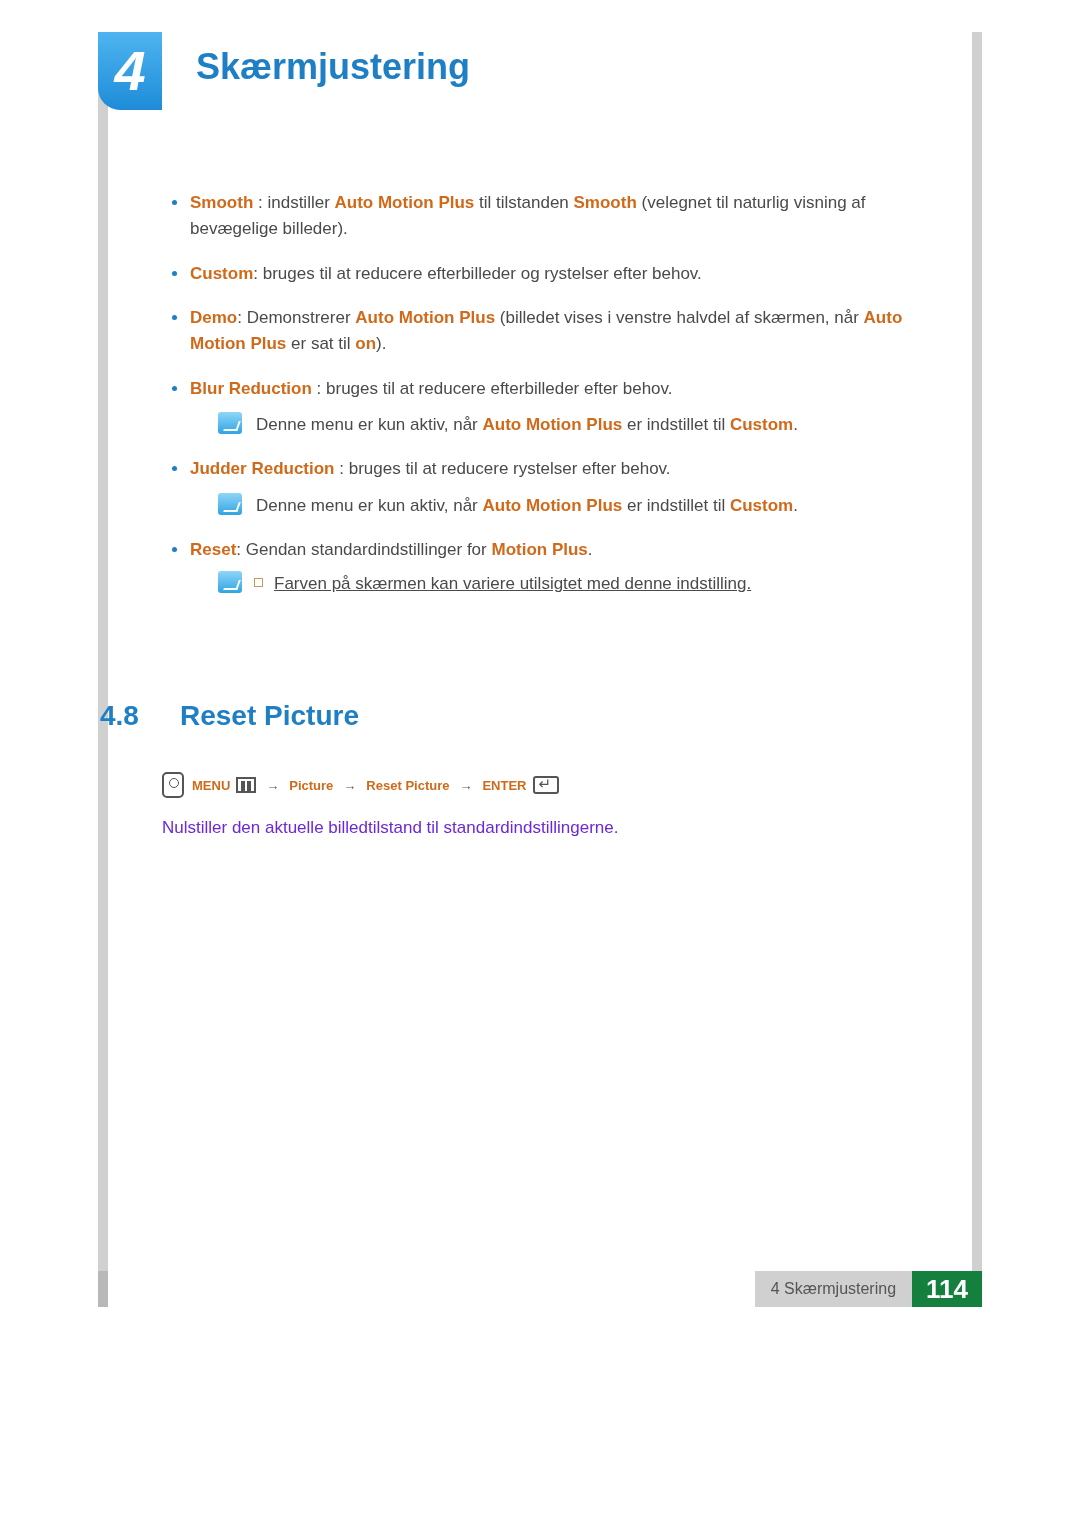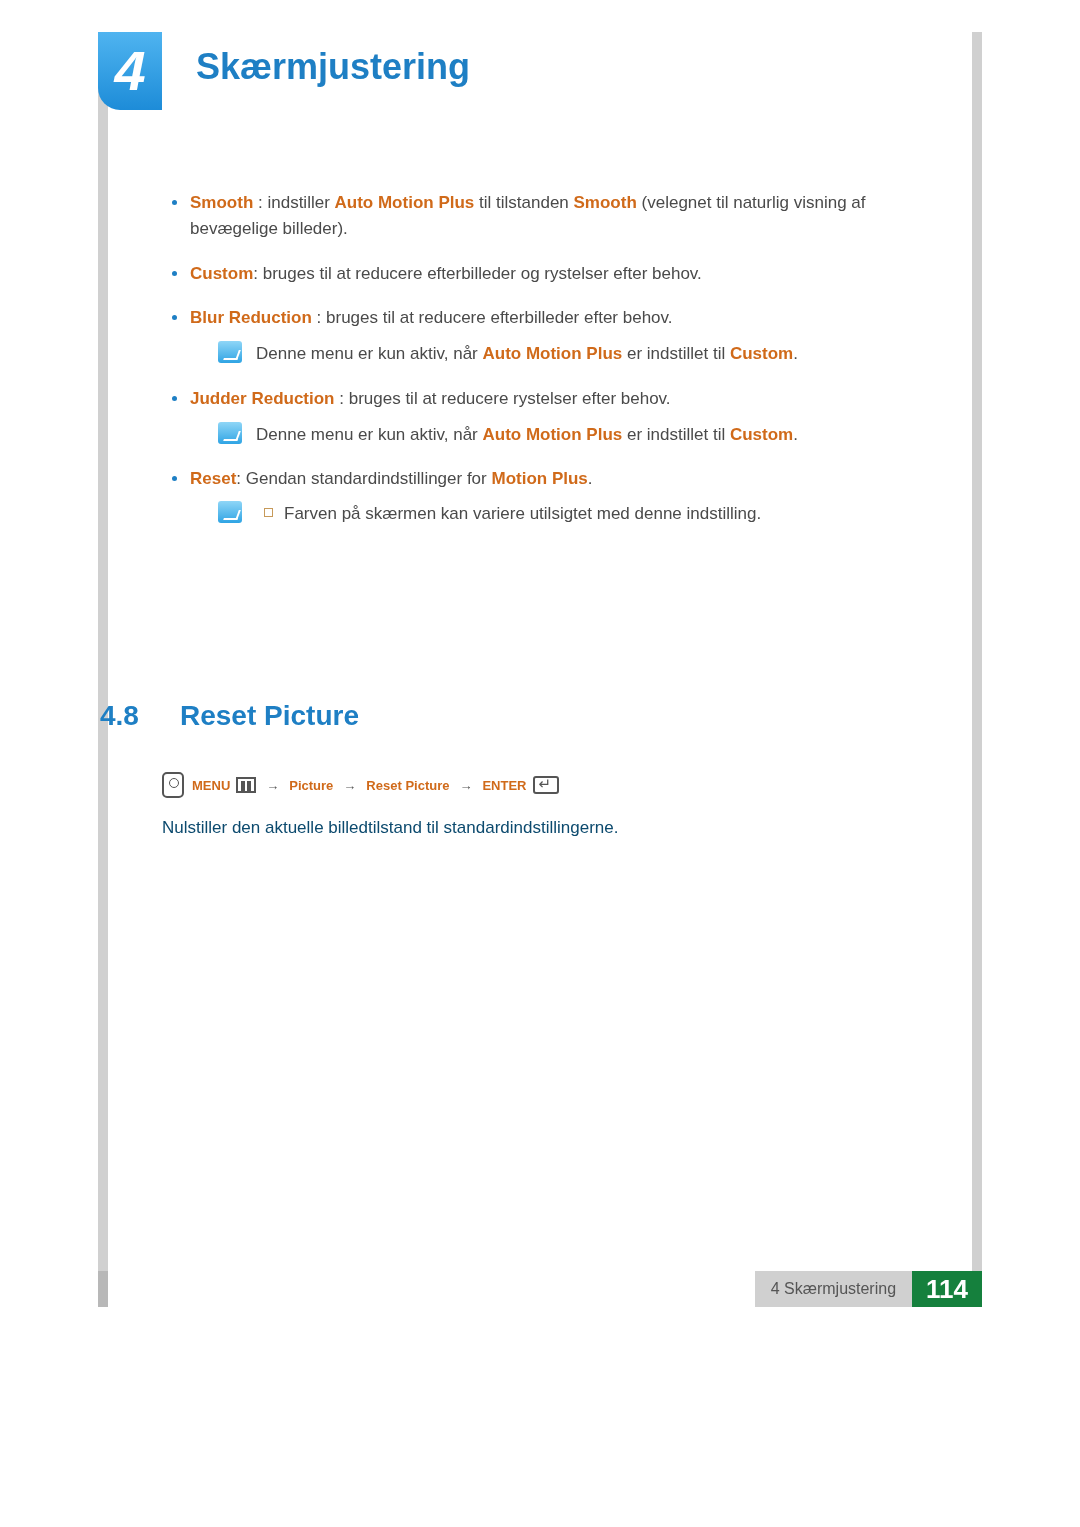--- a/index.html
+++ b/index.html
@@ -112,21 +112,21 @@
     padding-left: 26px;
     margin-bottom: 10px;
   }
   .sub-list li::before {
     content: "";
     position: absolute;
     left: 6px; top: 7px;
     width: 7px; height: 7px;
     border: 1px solid #c79a5a;
   }
-  .note-block { display:flex; align-items:flex-start; margin-top:8px; margin-left:28px; gap:16px;}
+  .note-block { display:flex; align-items:flex-start; margin-top:8px; margin-left:28px; gap:6px;text-decoration:underline;}
   .section-num {
     position: absolute;
     left: 100px;
     top: 700px;
     font-size: 28px;
     font-weight: bold;
     color: #1e7fc4;
   }
   .section-title {
     position: absolute;
@@ -176,21 +176,21 @@
   }
   .enter-icon::after{
     content:"↵";position:absolute;left:4px;top:-3px;font-size:15px;color:#555;font-weight:normal;
   }
   .arrow { color:#555; font-weight:normal; padding:0 4px;}
   .body-text {
     position: absolute;
     left: 162px;
     top: 818px;
     font-size: 17px;
-    color:#0c4a6e;
+    color:#6d28d9;
   }
   .footer {
     position:absolute;
     left:98px;
     right:98px;
     bottom:220px;
     height:36px;
     display:flex;
     align-items:stretch;
     justify-content:flex-end;
@@ -231,20 +231,23 @@
 </div>
 <div class="chapter-title">Skærmjustering</div>
 
 <div class="content">
   <ul class="bullets">
     <li>
       <span class="hl">Smooth</span><span> : indstiller </span><span class="hl">Auto Motion Plus</span><span> til tilstanden </span><span class="hl">Smooth</span><span> (velegnet til naturlig visning af bevægelige billeder).</span>
     </li>
     <li>
       <span class="hl">Custom</span><span>: bruges til at reducere efterbilleder og rystelser efter behov.</span>
+    </li>
+    <li>
+      <span class="hl">Demo</span><span>: Demonstrerer </span><span class="hl">Auto Motion Plus</span><span> (billedet vises i venstre halvdel af skærmen, når </span><span class="hl">Auto Motion Plus</span><span> er sat til </span><span class="hl">on</span><span>).</span>
     </li>
     <li>
       <span class="hl">Blur Reduction</span><span> : bruges til at reducere efterbilleder efter behov.</span>
       <div class="note-row">
         <span class="note-icon"></span>
         <span><span>Denne menu er kun aktiv, når </span><span class="hl">Auto Motion Plus</span><span> er indstillet til </span><span class="hl">Custom</span><span>.</span></span>
       </div>
     </li>
     <li>
       <span class="hl">Judder Reduction</span><span> : bruges til at reducere rystelser efter behov.</span>

